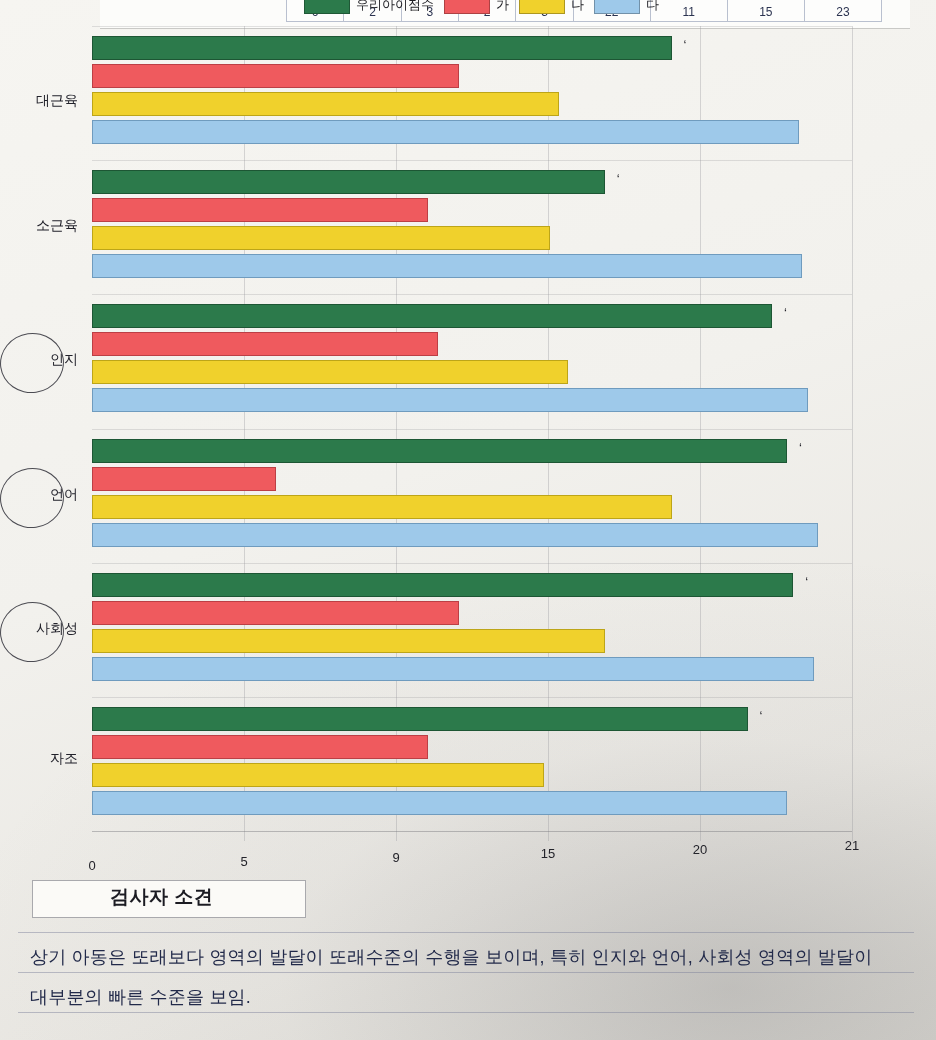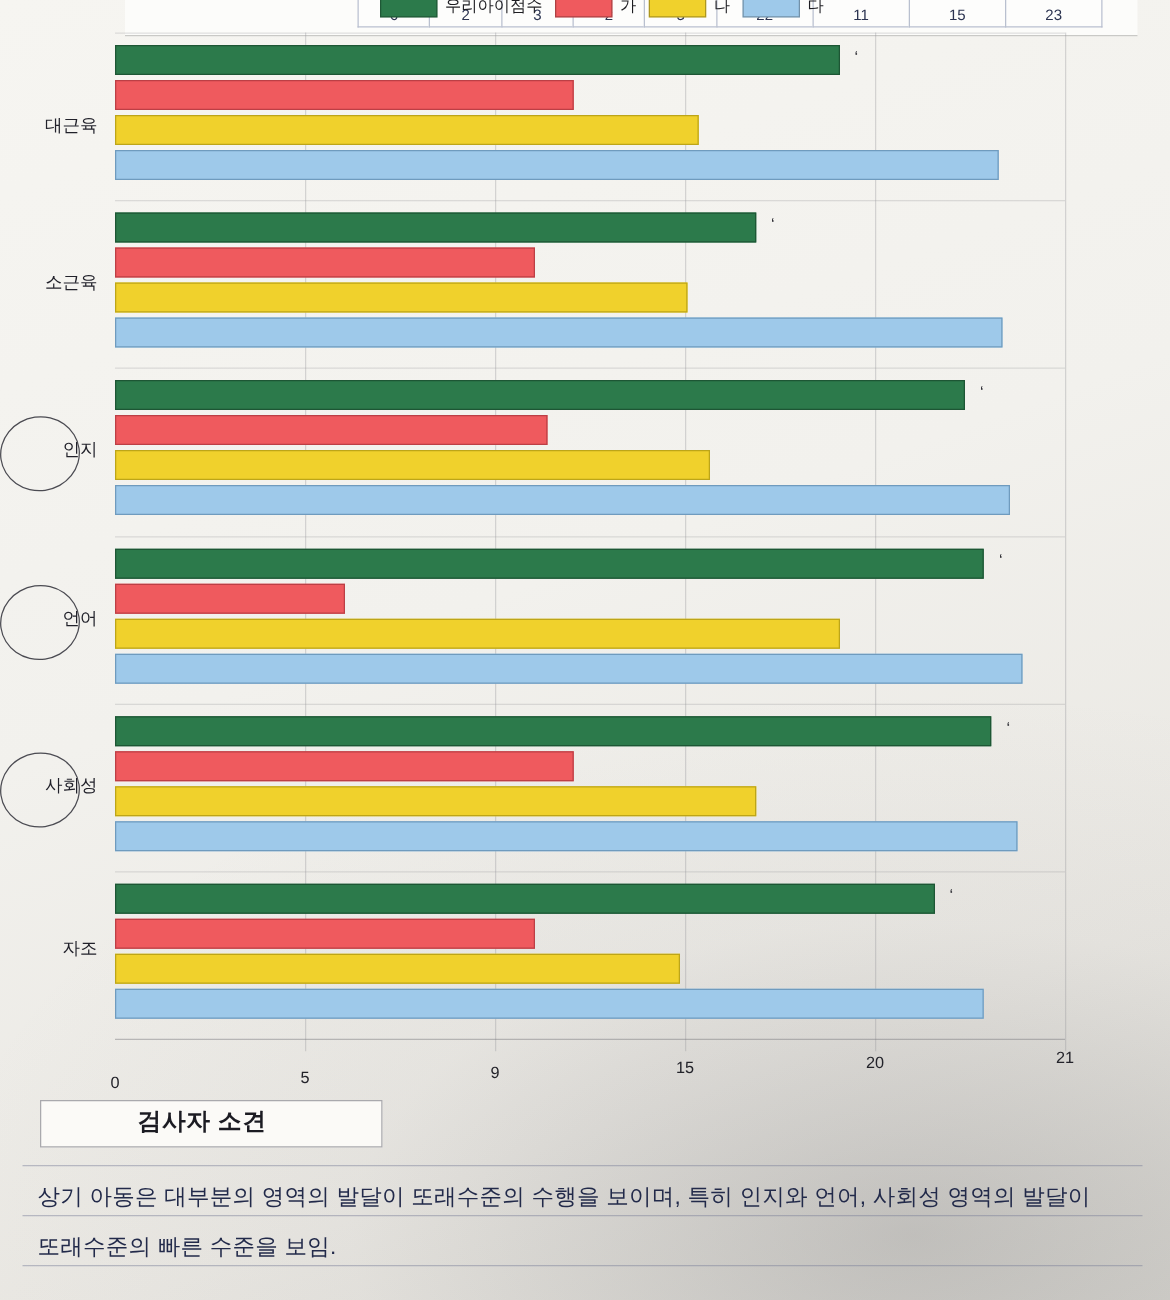--- a/index.html
+++ b/index.html
@@ -212,14 +212,14 @@
     </div>
 </div>
 
 <div class="commentbox"></div>
 <div class="comment-title">검사자 소견</div>
 
 <div class="rule" style="top:932px;"></div>
 <div class="rule" style="top:972px;"></div>
 <div class="rule" style="top:1012px;"></div>
 
-<div class="note" style="top:944px;">상기 아동은 대부분의 영역의 발달이 또래수준의 수행을 보이며, 특히 인지와 언어, 사회성 영역의 발달이</div>
-<div class="note" style="top:984px;">또래수준의 빠른 수준을 보임.</div>
+<div class="note" style="top:944px;">상기 아동은 또래보다 영역의 발달이 또래수준의 수행을 보이며, 특히 인지와 언어, 사회성 영역의 발달이</div>
+<div class="note" style="top:984px;">대부분의 빠른 수준을 보임.</div>
 
 </body></html>

